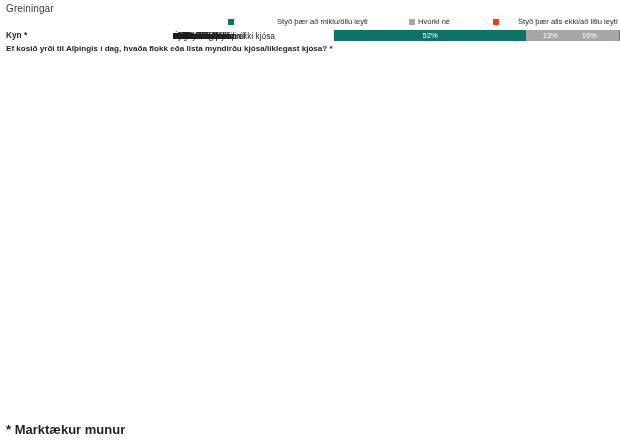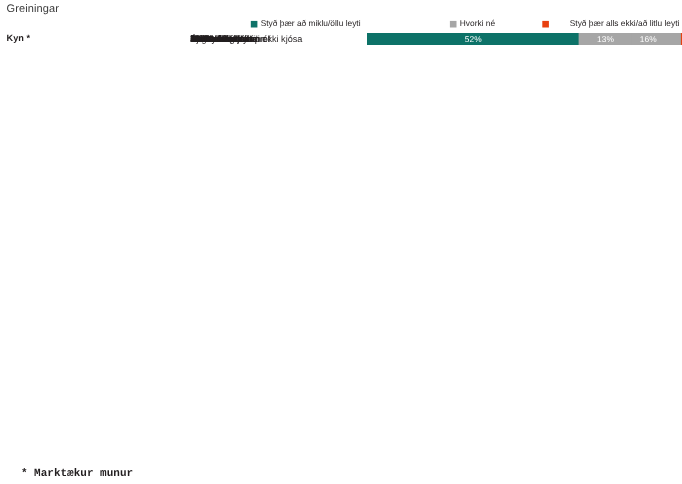--- a/index.html
+++ b/index.html
@@ -43,21 +43,21 @@
     font-size: 7.6px;
     color: #231f20;
     white-space: nowrap;
   }
   .legend-item .swatch {
     width: 6px;
     height: 6px;
     margin-right: 3px;
     flex: 0 0 auto;
   }
-  #legend-0 { position: absolute; left: 228px; }
+  #legend-0 { position: absolute; left: 228px; gap: 40px; }
   #legend-1 { position: absolute; left: 409px; }
   #legend-2 { position: absolute; left: 493px; gap: 16px; }
 
   
   #rows {
     position: absolute;
     left: 0;
     top: 28px;
     width: 620px;
   }
@@ -102,26 +102,25 @@
     white-space: nowrap;
     box-sizing: border-box;
   }
   .seg.s0 { background: #0d7268; }
   .seg.s1 { background: #a6a6a6; }
   .seg.s2 { background: #e8400f; }
 
   
   #footnote {
     position: absolute;
-    left: 19px;
+    left: 6px;
     bottom: 3px;
-    font-size: 10px;
+    font-size: 13px;
     font-weight: bold;
     color: #231f20;
-    font-family: Liberation Mono, monospace;
   }
 </style>
 </head>
 <body>
 
 <div id="chart-title">Greiningar</div>
 
 <div id="legend">
   <div class="legend-item" id="legend-0">
     <span class="swatch" style="background: rgb(13, 114, 104);"></span>
@@ -218,20 +217,23 @@
         <div class="seg s0" style="flex: 0 0 52%; background: rgb(13, 114, 104);">52%</div>
         <div class="seg s1" style="flex: 0 0 17%; background: rgb(166, 166, 166);">17%</div>
       </div>
     </div>
     <div class="row bar">
       <div class="row-label">Miðflokkinn</div>
       <div class="bar">
         <div class="seg s0" style="flex: 0 0 68%; background: rgb(13, 114, 104);">68%</div>
       </div>
     </div>
+    <div class="row question">
+      <div class="row-label">Ef kosið yrði til Alþingis í dag, hvaða flokk eða lista myndirðu kjósa/líklegast kjósa? *</div>
+    </div>
     <div class="row bar">
       <div class="row-label">Samfylkinguna</div>
       <div class="bar">
         <div class="seg s0" style="flex: 0 0 75%; background: rgb(13, 114, 104);">75%</div>
       </div>
     </div>
     <div class="row bar">
       <div class="row-label">Viðreisn</div>
       <div class="bar">
         <div class="seg s0" style="flex: 0 0 62%; background: rgb(13, 114, 104);">62%</div>

